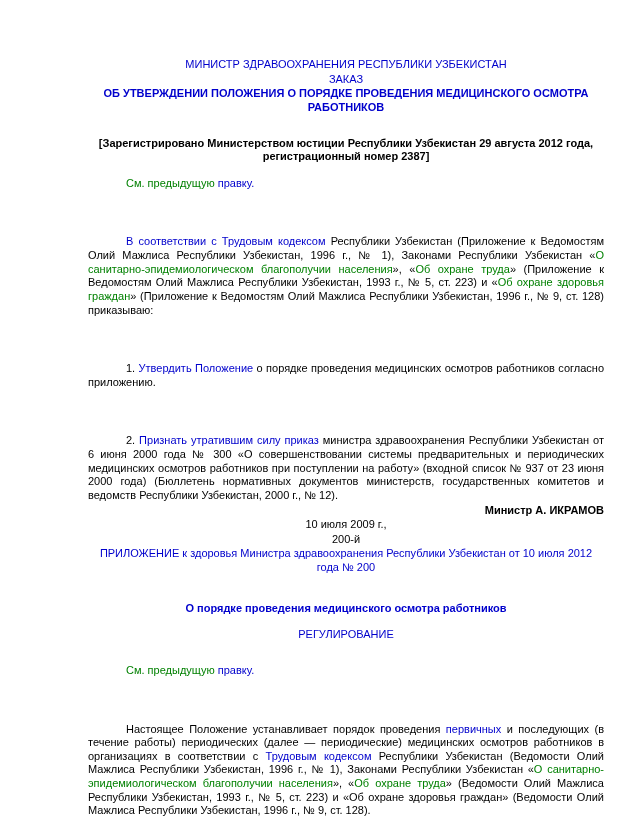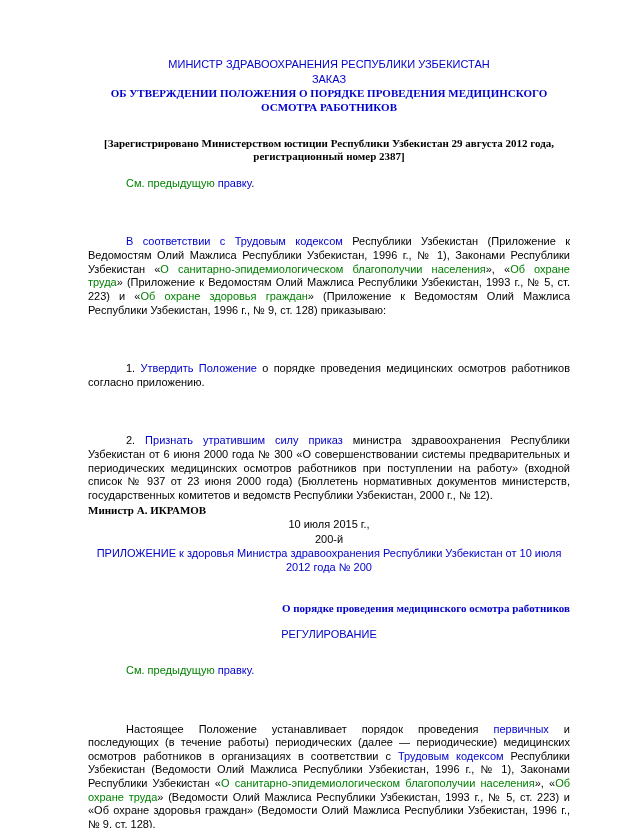--- a/index.html
+++ b/index.html
@@ -1,56 +1,56 @@
 <!DOCTYPE html>
 <html style="--c-blue: #0000cc; --c-green: #008000; --c-bg: #ffffff; --c-text: #000000;"><head>
 <meta charset="utf-8">
 <style>
   html,body{margin:0;padding:0;background:#e8e8e8;}
   .page{
     width:640px;
     height:828px;
     box-sizing:border-box;
     margin:0 auto;
-    padding:58px 70px 20px 88px;
+    padding:58px 36px 20px 88px;
     background:var(--c-bg,#ffffff);
     overflow:hidden;
     font-family:"Liberation Sans","DejaVu Sans",sans-serif;
     font-size:11px;
     line-height:1.24;
     color:var(--c-text,#000000);
   }
   .block{margin:0 0 1px 0;}
   .center{text-align:center;text-indent:0;}
   .justify{text-align:justify;text-indent:38px;margin-top:45px;}
-  .right{text-align:left;}
+  .right{text-align:right;}
   .mt-sm{margin-top:22px;}
   .mt-md{margin-top:13px;}
-  .mt-lg{margin-top:27px;text-align:right;}
+  .mt-lg{margin-top:27px;}
   .c-blue{color:var(--c-blue,#0000cc);}
   .c-green{color:var(--c-green,#008000);}
-  .bold{font-weight:bold;font-family:Liberation Serif, serif;}
+  .bold{font-weight:bold;}
   .italic{}
   .seg-link{cursor:pointer;text-decoration:none;}
 </style>
 </head>
 <body>
 
 <div class="page">
   <div>
       <p class="block center"><span class="c-blue">МИНИСТР ЗДРАВООХРАНЕНИЯ РЕСПУБЛИКИ УЗБЕКИСТАН</span></p>
       <p class="block center"><span class="c-blue">ЗАКАЗ</span></p>
       <p class="block center"><span class="c-blue bold">ОБ УТВЕРЖДЕНИИ ПОЛОЖЕНИЯ О ПОРЯДКЕ ПРОВЕДЕНИЯ МЕДИЦИНСКОГО ОСМОТРА РАБОТНИКОВ</span></p>
       <p class="block center mt-sm"><span class="bold">[Зарегистрировано Министерством юстиции Республики Узбекистан 29 августа 2012 года, регистрационный номер 2387]</span></p>
       <p class="block justify mt-md"><span class="c-green italic seg-link">См. предыдущую </span><span class="c-blue italic seg-link">правку.</span></p>
       <p class="block justify"><span class="c-blue seg-link">В соответствии с Трудовым кодексом</span><span> Республики Узбекистан (Приложение к Ведомостям Олий Мажлиса Республики Узбекистан, 1996 г., № 1), Законами Республики Узбекистан «</span><span class="c-green seg-link">О санитарно-эпидемиологическом благополучии населения</span><span>», «</span><span class="c-green seg-link">Об охране труда</span><span>» (Приложение к Ведомостям Олий Мажлиса Республики Узбекистан, 1993 г., № 5, ст. 223) и «</span><span class="c-green seg-link">Об охране здоровья граждан</span><span>» (Приложение к Ведомостям Олий Мажлиса Республики Узбекистан, 1996 г., № 9, ст. 128) приказываю:</span></p>
       <p class="block justify"><span>1. </span><span class="c-blue seg-link">Утвердить Положение</span><span> о порядке проведения медицинских осмотров работников согласно приложению.</span></p>
       <p class="block justify"><span>2. </span><span class="c-blue seg-link">Признать утратившим силу приказ</span><span> министра здравоохранения Республики Узбекистан от 6 июня 2000 года № 300 «О совершенствовании системы предварительных и периодических медицинских осмотров работников при поступлении на работу» (входной список № 937 от 23 июня 2000 года) (Бюллетень нормативных документов министерств, государственных комитетов и ведомств Республики Узбекистан, 2000 г., № 12).</span></p>
       <p class="block right"><span class="bold">Министр А. ИКРАМОВ</span></p>
-      <p class="block center"><span>10 июля 2015 г.,</span></p>
+      <p class="block center"><span>10 июля 2009 г.,</span></p>
       <p class="block center"><span>200-й</span></p>
       <p class="block center"><span class="c-blue">ПРИЛОЖЕНИЕ </span><span class="c-blue seg-link">к здоровья</span><span class="c-blue"> Министра здравоохранения Республики Узбекистан от 10 июля 2012 года № 200</span></p>
       <p class="block center mt-lg"><span class="c-blue bold">О порядке проведения медицинского осмотра работников</span></p>
       <p class="block center mt-md"><span class="c-blue">РЕГУЛИРОВАНИЕ</span></p>
       <p class="block justify mt-sm"><span class="c-green italic seg-link">См. предыдущую </span><span class="c-blue italic seg-link">правку.</span></p>
       <p class="block justify"><span>Настоящее Положение устанавливает порядок проведения </span><span class="c-blue seg-link">первичных</span><span> и последующих (в течение работы) периодических (далее — периодические) медицинских осмотров работников в организациях в соответствии с </span><span class="c-blue seg-link">Трудовым кодексом</span><span> Республики Узбекистан (Ведомости Олий Мажлиса Республики Узбекистан, 1996 г., № 1), Законами Республики Узбекистан «</span><span class="c-green seg-link">О санитарно-эпидемиологическом благополучии населения</span><span>», «</span><span class="c-green seg-link">Об охране труда</span><span>» (Ведомости Олий Мажлиса Республики Узбекистан, 1993 г., № 5, ст. 223) и «Об охране здоровья граждан» (Ведомости Олий Мажлиса Республики Узбекистан, 1996 г., № 9, ст. 128).</span></p>
     </div>
 </div>
 
 </body></html>

